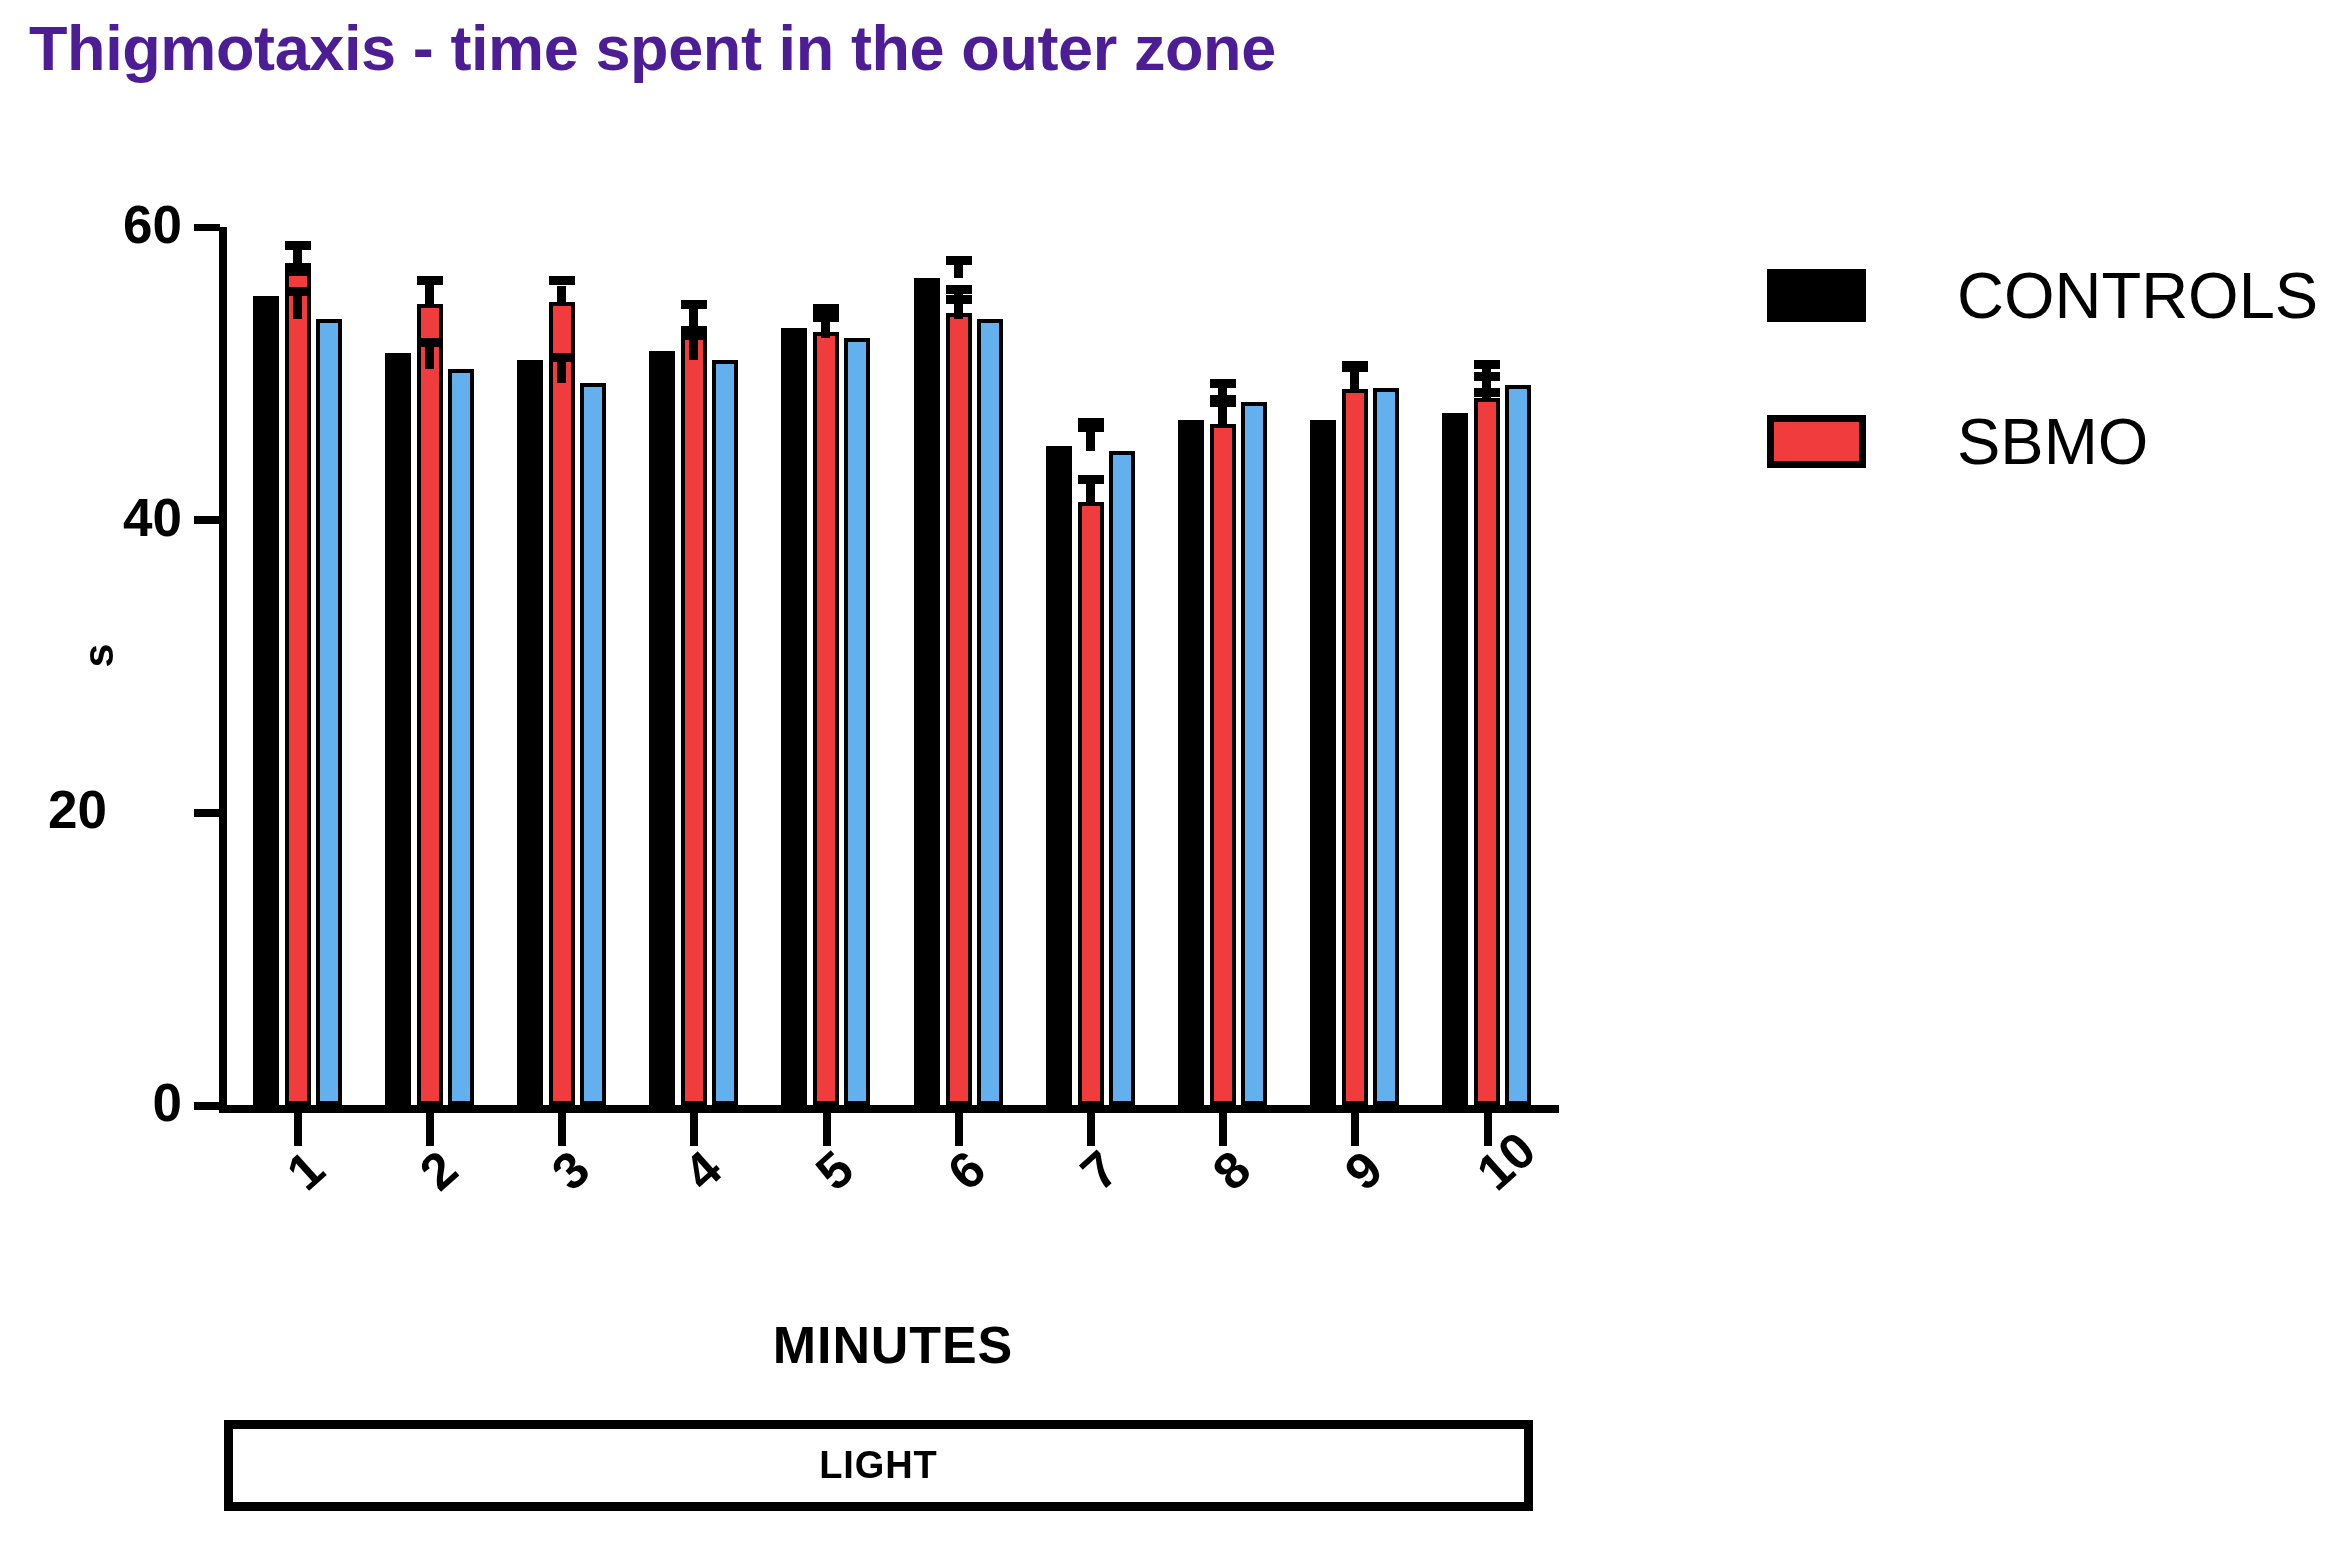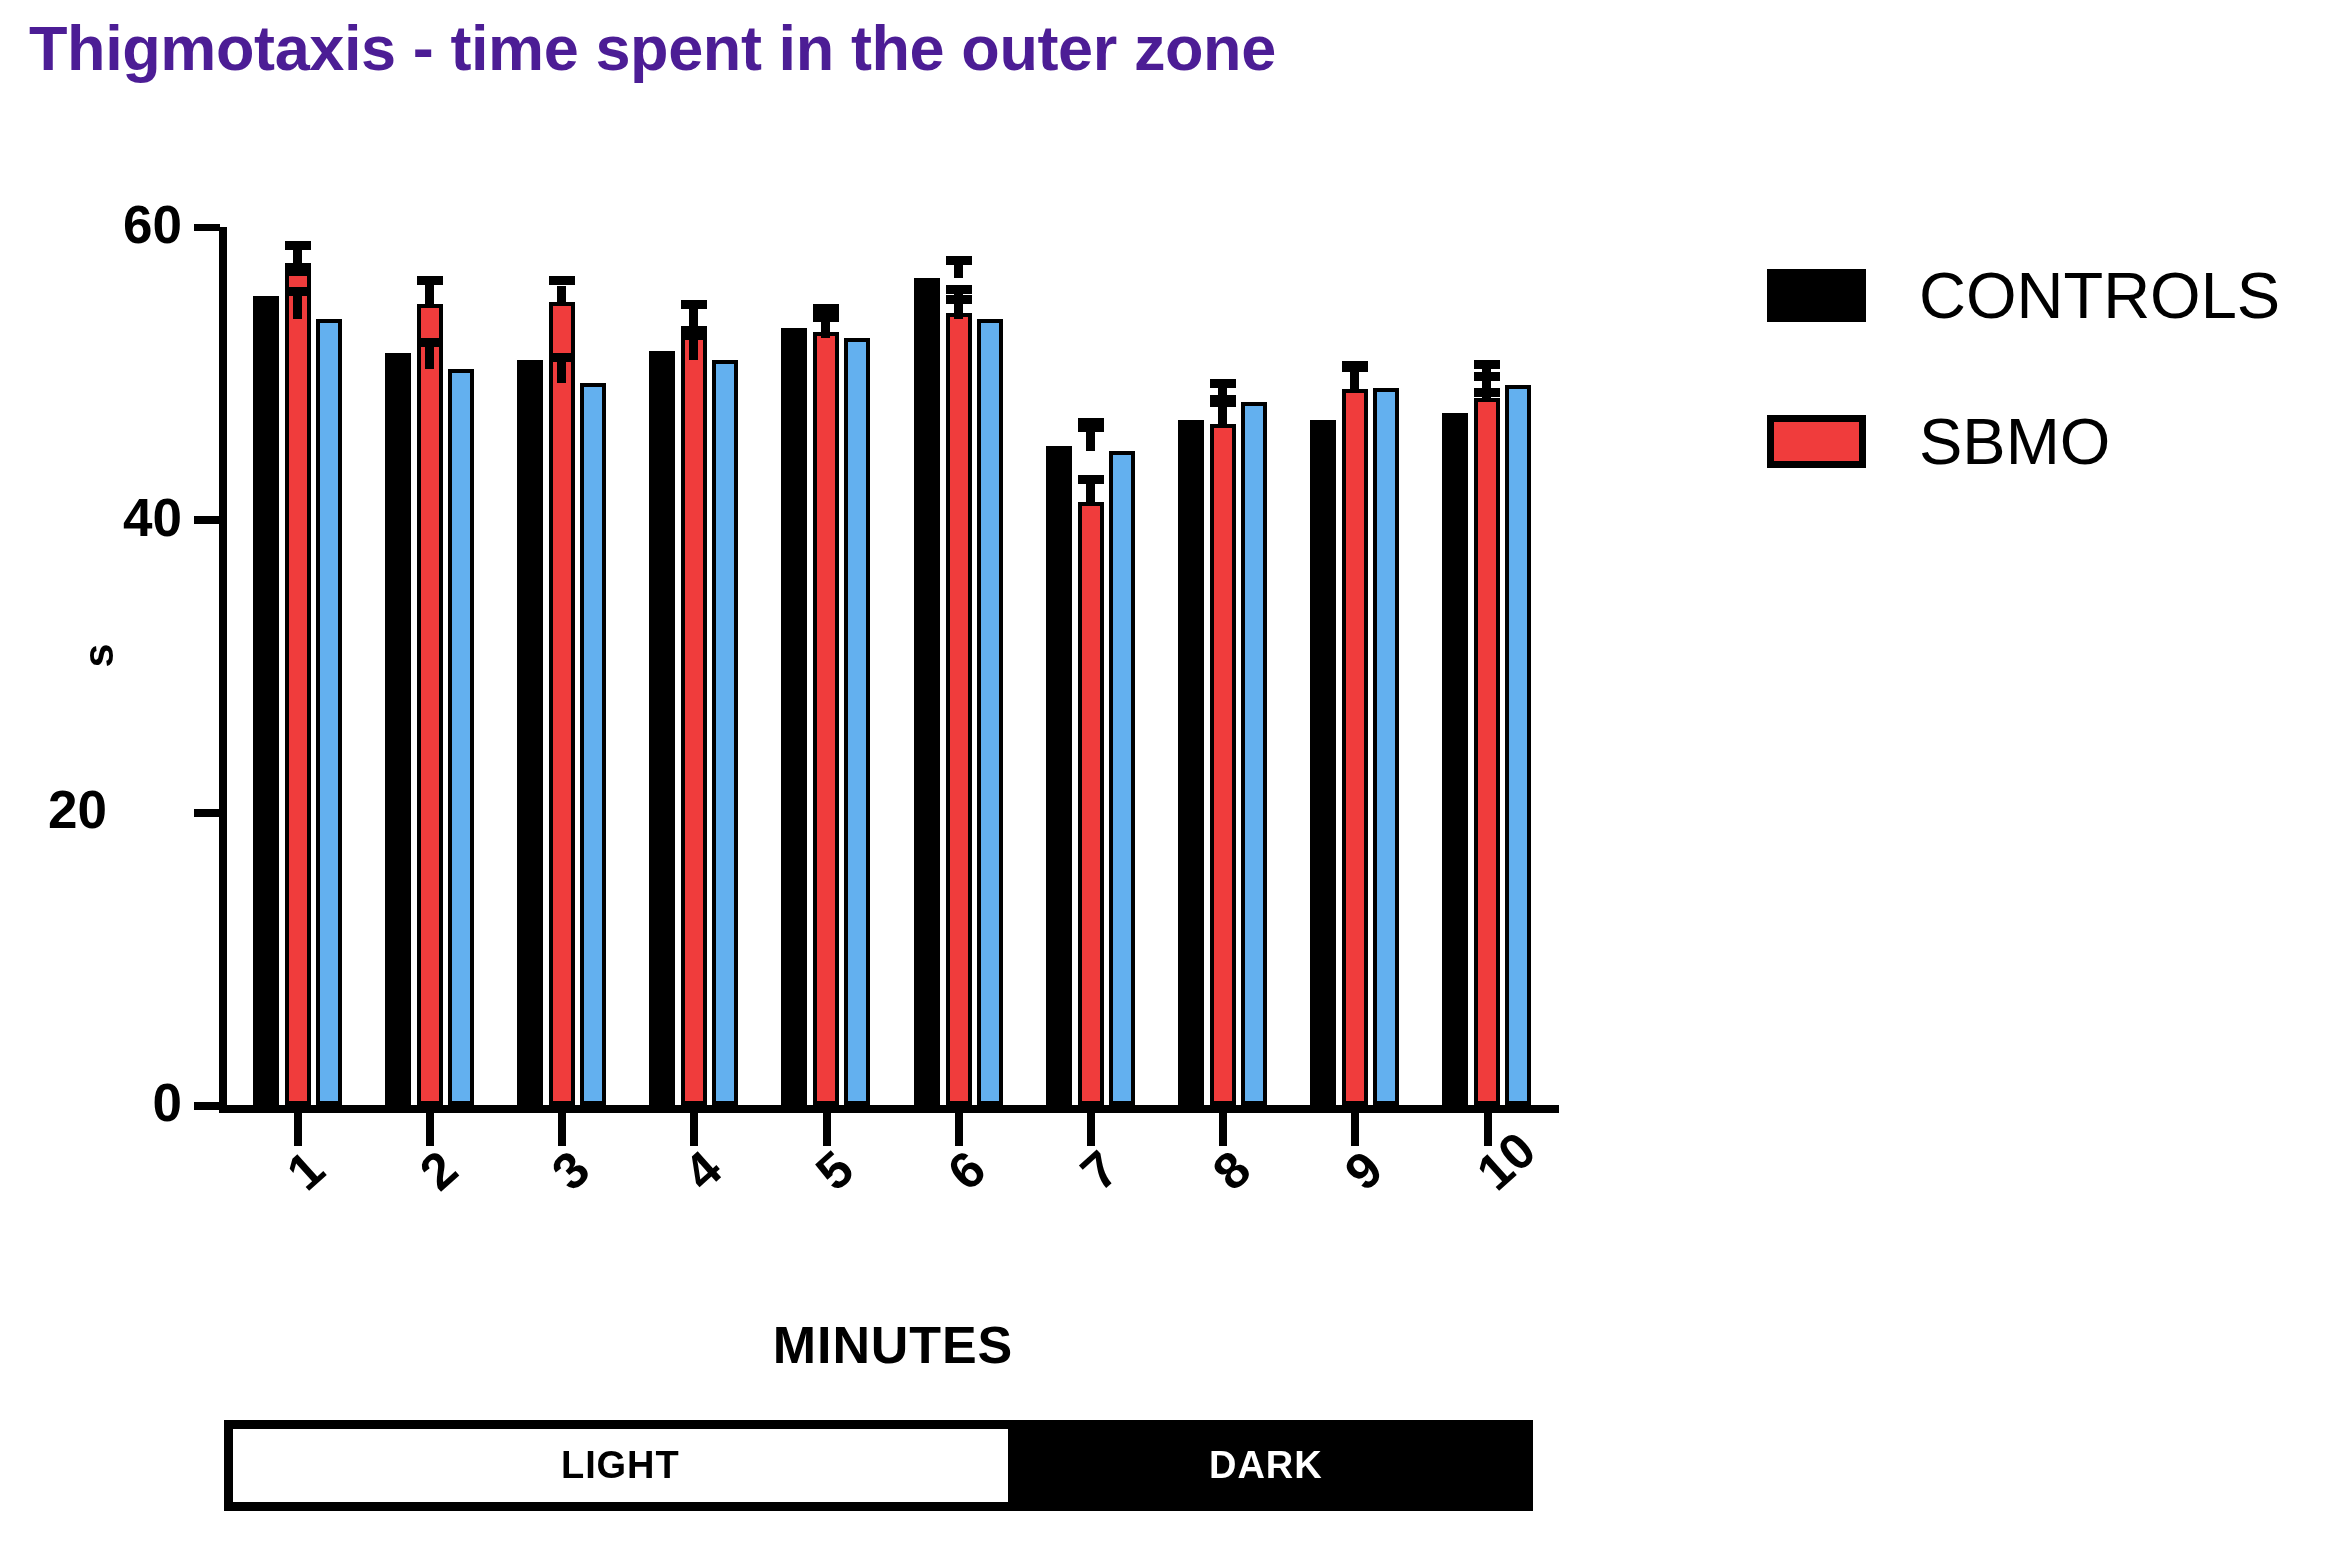--- a/index.html
+++ b/index.html
@@ -72,21 +72,21 @@
   
   .err-stem{
     position:absolute;left:50%;margin-left:-4.3px;width:8.6px;background:#000;
   }
   .err-cap{
     position:absolute;left:50%;margin-left:-13px;width:26px;height:8.6px;background:#000;
   }
 
   
   #legend{position:absolute;left:1767px;top:247px;}
-  .legend-row{display:flex;align-items:center;height:96px;margin-bottom:50px;}
+  .legend-row{display:flex;align-items:center;height:96px;margin-bottom:50px;gap:38px;}
   .legend-swatch{
     width:99px;height:53px;border:7.7px solid #000;box-sizing:border-box;
     flex:0 0 auto;
   }
   .legend-swatch.controls{background:#000000;}
   .legend-swatch.shmo{background:#f03c3c;}
   .legend-swatch.sbmo{background:#63b0ef;}
   .legend-label{
     margin-left:53px;font-size:65px;color:#000;line-height:1;white-space:nowrap;
   }
@@ -271,15 +271,14 @@
       <div class="legend-label">CONTROLS</div>
     </div>
     <div class="legend-row">
       <div class="legend-swatch shmo"></div>
       <div class="legend-label">SBMO</div>
     </div>
   </div>
 
 <div id="phase-bar">
   <div class="phase" id="phase-light" style="flex: 6 0 0px;">LIGHT</div>
-  <div class="phase" id="phase-dark" style="flex: 4 0 0px;">DARK</div>
 </div>
 
 
 </body></html>

